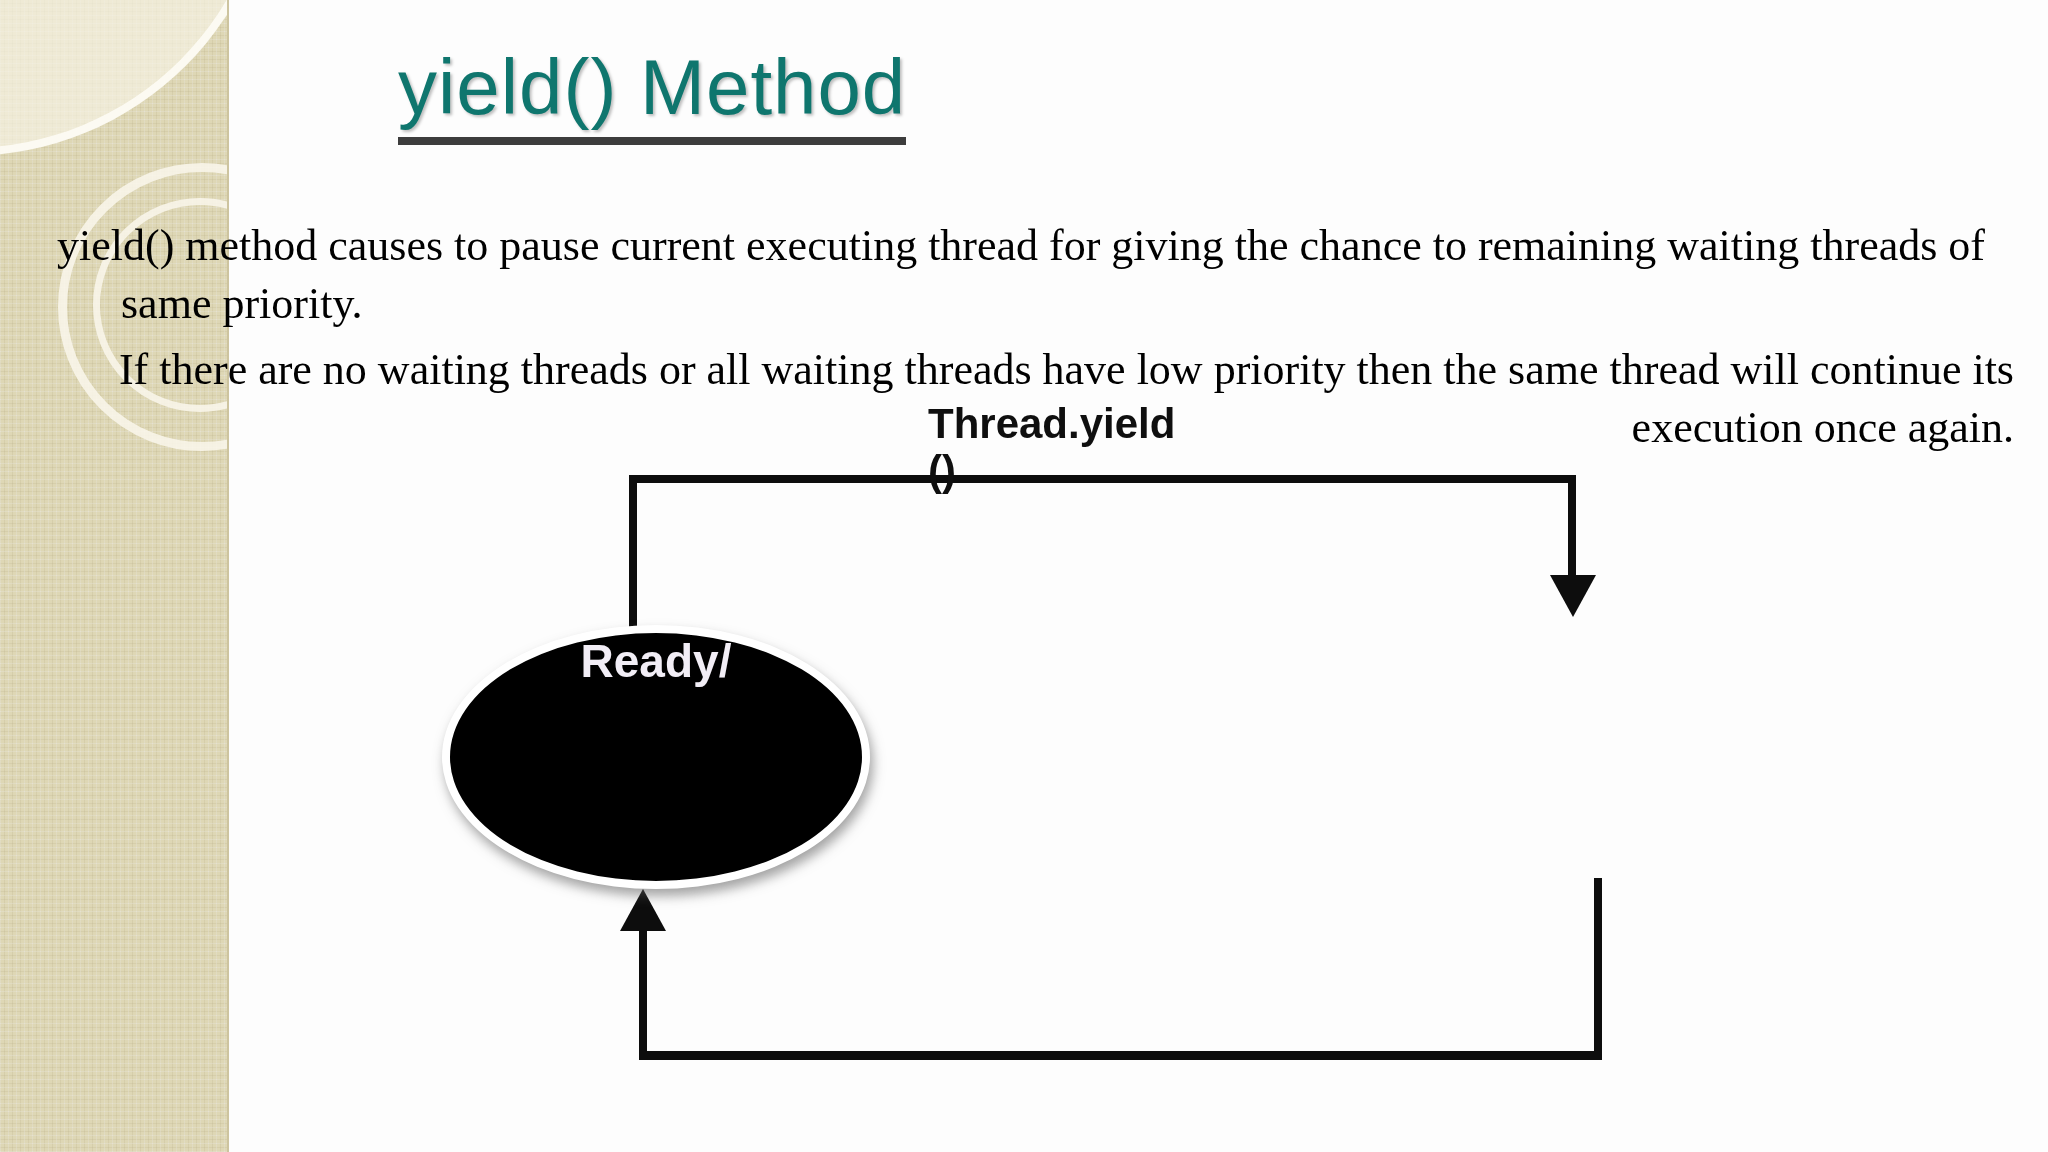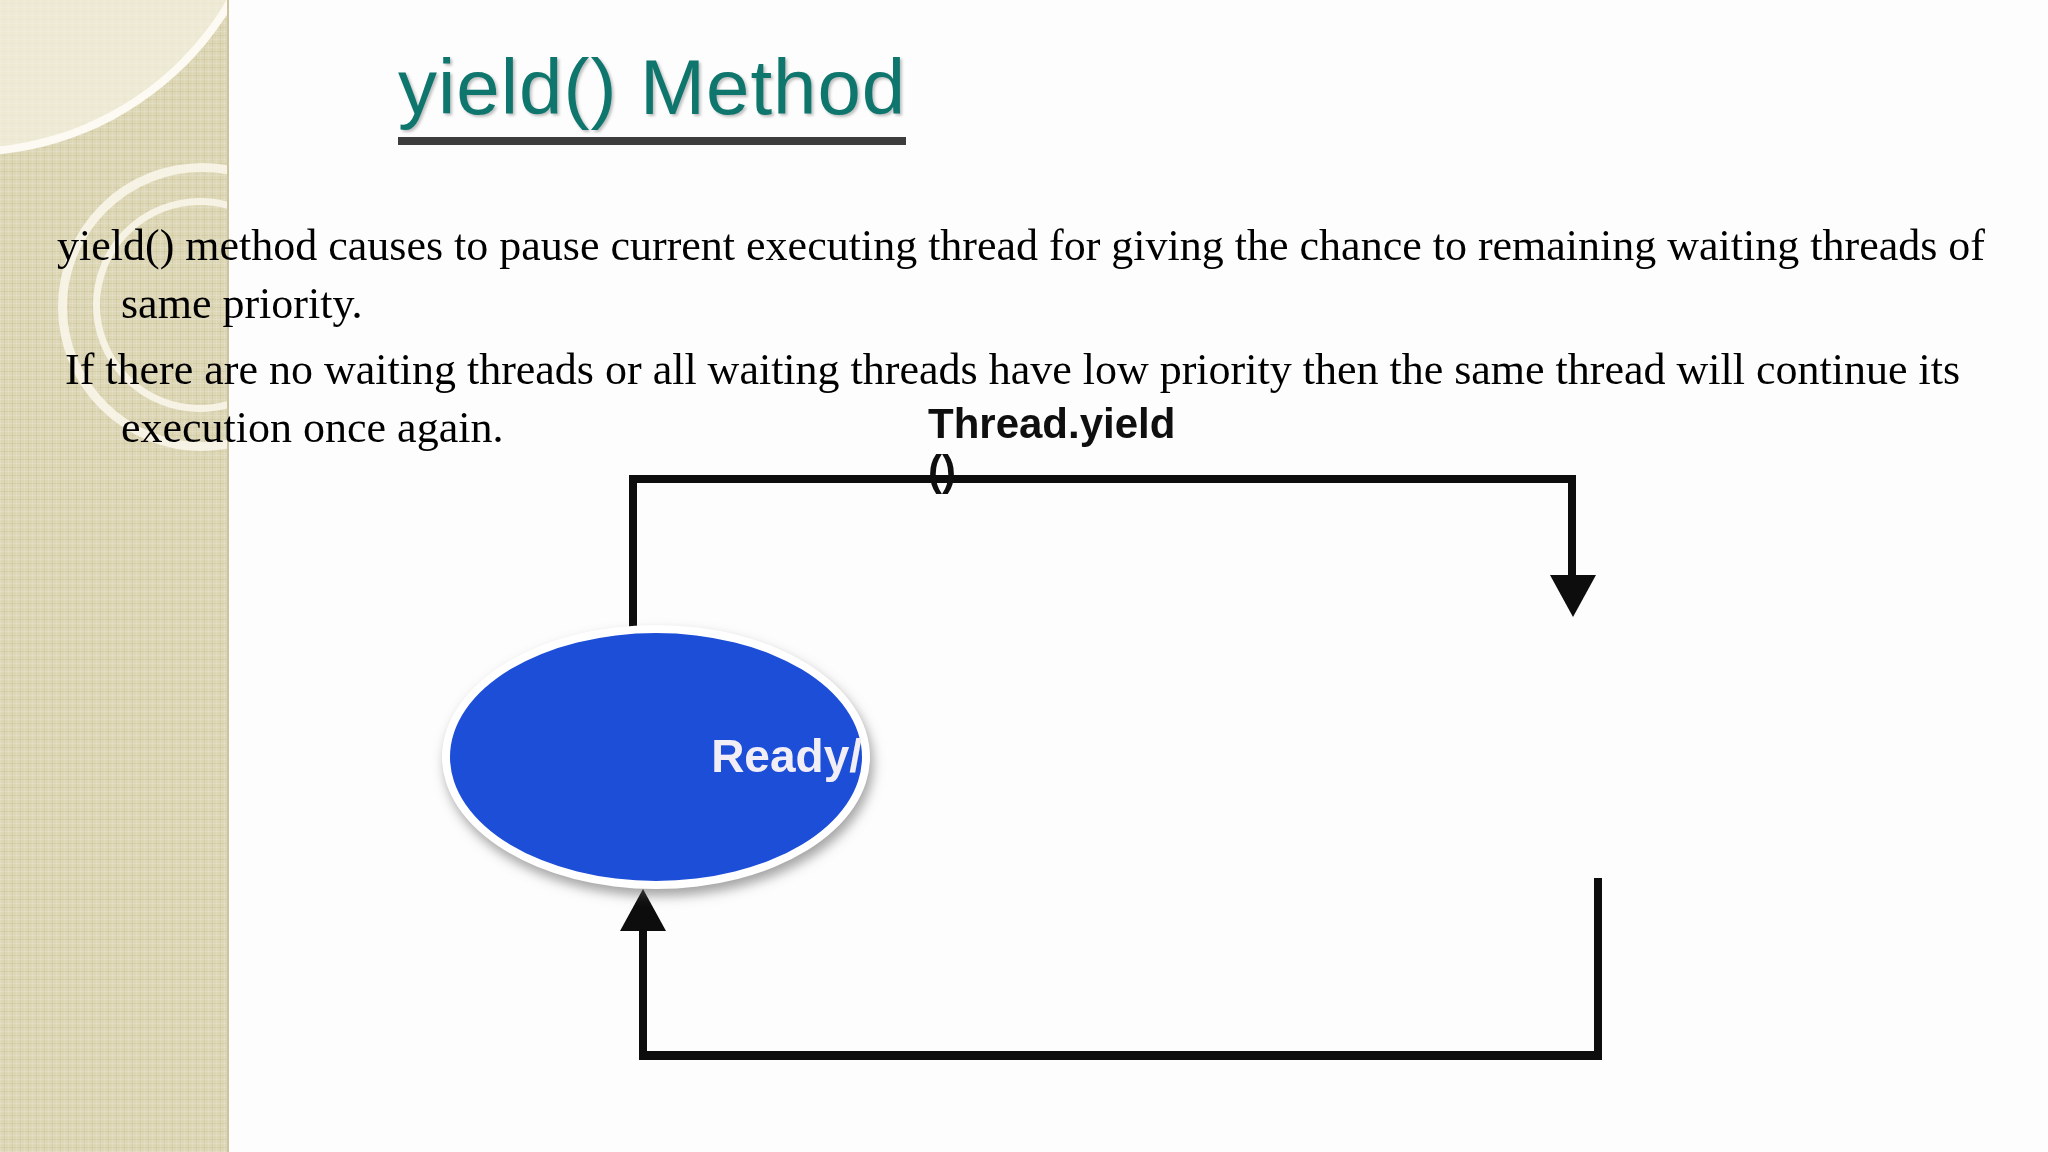--- a/index.html
+++ b/index.html
@@ -24,43 +24,43 @@
   
   .title{position:absolute;left:384px;top:28px;margin:14px;font-size:78px;font-weight:400;
     color:#0f766e;letter-spacing:1px;border-bottom:8px solid #3d3d3d;padding-bottom:4px;
     text-shadow:2px 2px 3px rgba(0,0,0,0.25);}
 
   
   .body-text{position:absolute;left:28px;top:208px;width:1995px;z-index:5;
     font-family:"Liberation Serif",serif;font-size:44px;line-height:1.31;color:#000;}
   .body-text p{margin:9px;padding-left:84px;}
   .p1{text-indent:-64px;}
-  .p2{text-indent:-56px;}
+  .p2{text-indent:-56px;text-align:right;}
 
   
   .diagram{position:absolute;inset:0;font-weight:bold;}
   .edge{position:absolute;background:#0d0d0d;}
   .e-top-h{left:629px;top:475px;width:947px;height:8px;}
   .e-top-vl{left:629px;top:475px;width:8px;height:170px;}
   .e-top-vr{left:1568px;top:475px;width:8px;height:108px;}
   .e-bot-vr{left:1594px;top:878px;width:8px;height:182px;}
   .e-bot-h{left:639px;top:1051px;width:963px;height:9px;}
   .e-bot-vl{left:639px;top:928px;width:8px;height:127px;}
   .tri{position:absolute;width:0;height:0;}
   .tri-down{left:1550px;top:575px;border-left:23px solid transparent;
     border-right:23px solid transparent;border-top:42px solid #0d0d0d;}
   .tri-up{left:620px;top:889px;border-left:23px solid transparent;
     border-right:23px solid transparent;border-bottom:42px solid #0d0d0d;}
 
   .callout{position:absolute;left:928px;top:400px;font-size:42px;line-height:47px;
     color:#0f0f0f;z-index:3;}
 
-  .node{position:absolute;border-radius:50%;background:#1d4ed8;border:8px solid #ffffff;
-    box-shadow:3px 7px 12px rgba(90,90,90,0.55);display:flex;flex-direction:column;
-    align-items:flex-end;justify-content:center;color:#f2eef6;font-size:46px;line-height:1.24;
+  .node{position:absolute;border-radius:50%;background:#000000;border:8px solid #ffffff;
+    box-shadow:3px 7px 12px rgba(90,90,90,0.55);display:flex;flex-direction:row;
+    align-items:flex-start;justify-content:center;color:#f2eef6;font-size:46px;line-height:1.24;
     text-align:center;z-index:2;}
   .node-left{left:442px;top:625px;width:412px;height:248px;}
   .node-right{left:1382px;top:605px;width:398px;height:272px;}
 </style>
 </head>
 <body>
 
 <div class="slide">
 
   <div class="sidebar">

